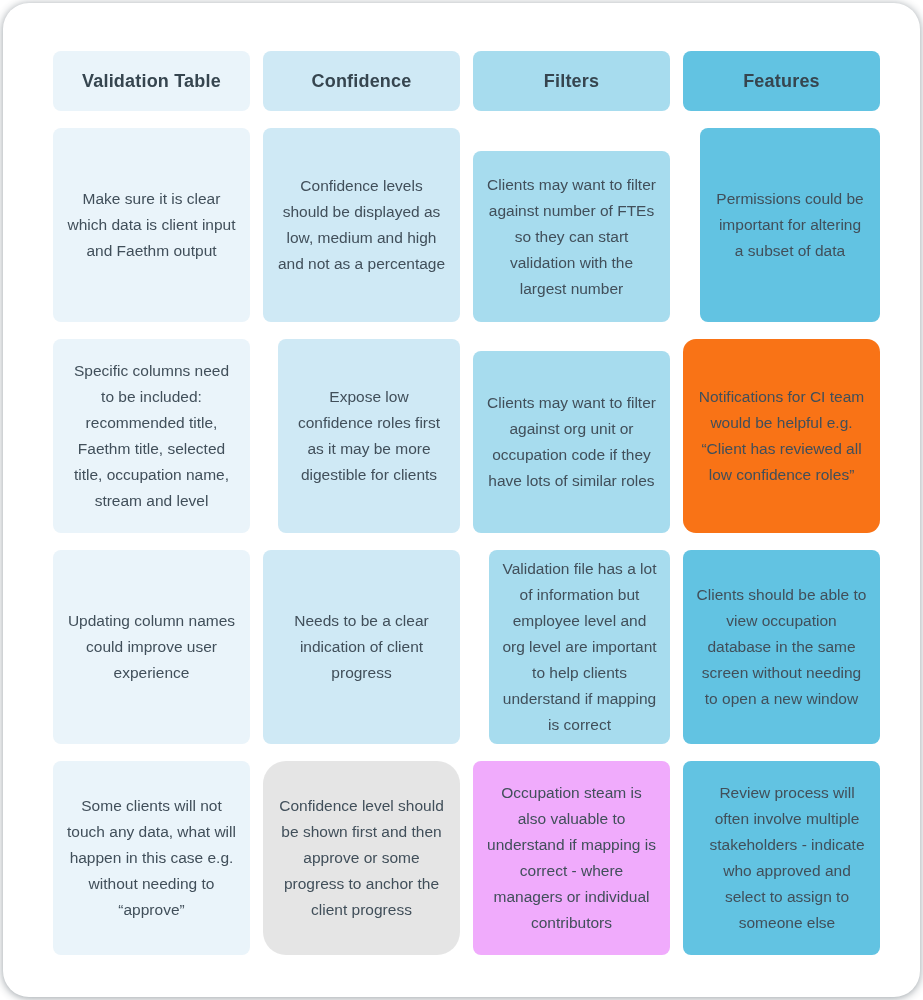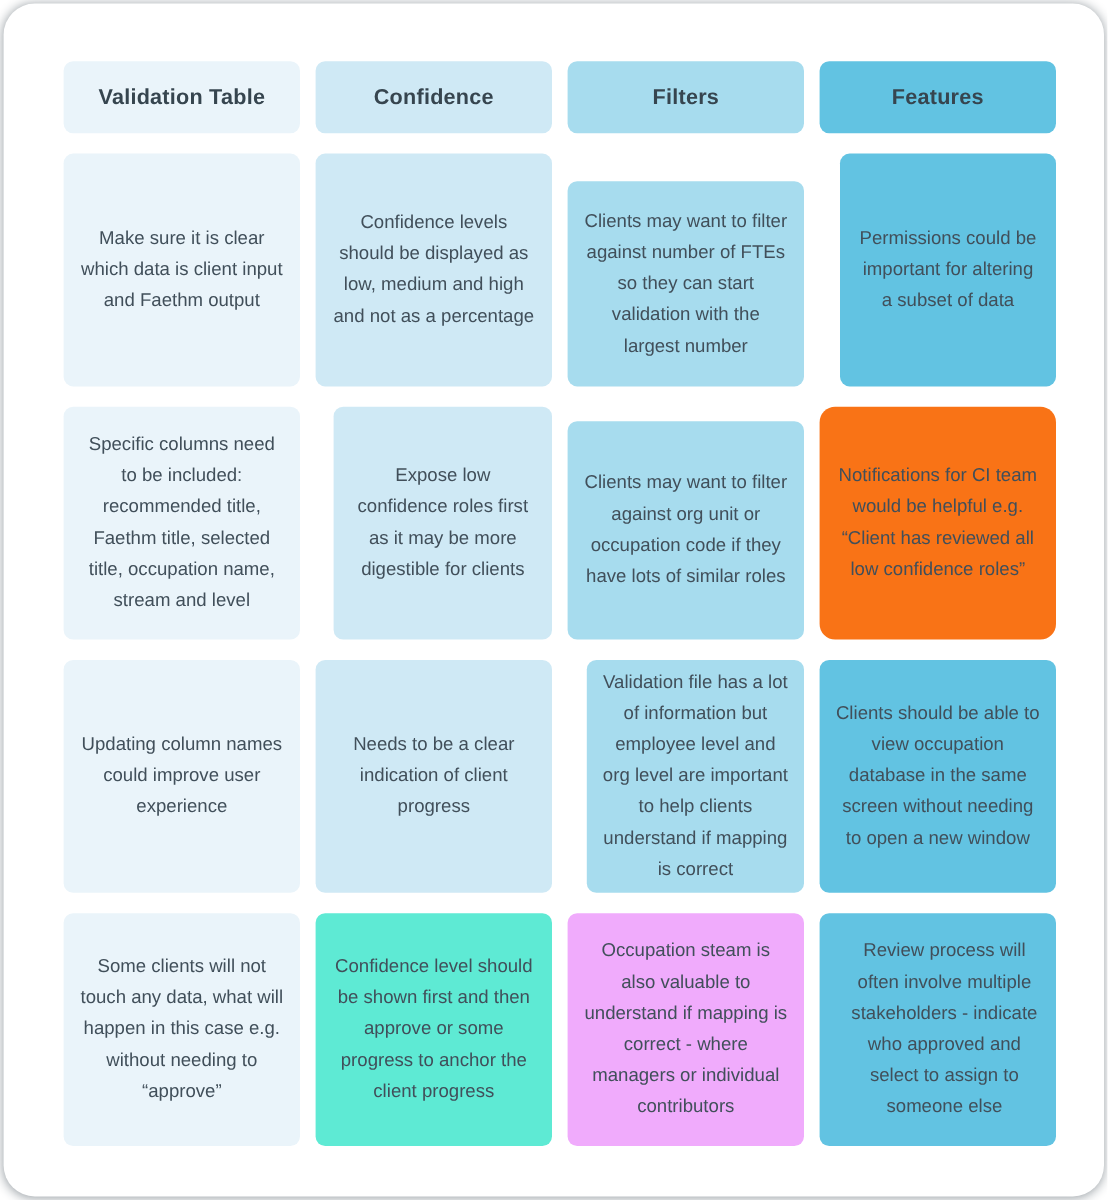--- a/index.html
+++ b/index.html
@@ -80,19 +80,19 @@
       <div class="cell" style="background: rgb(207, 233, 245); margin-left: 15px;">Expose low confidence roles first as it may be more digestible for clients</div>
       <div class="cell" style="background: rgb(167, 220, 238); margin-top: 12px;">Clients may want to filter against org unit or occupation code if they have lots of similar roles</div>
       <div class="cell" style="background: #f97316; border-radius: 13px;">Notifications for CI team would be helpful e.g. “Client has reviewed all low confidence roles”</div>
 
       <div class="cell" style="background: rgb(234, 244, 250);">Updating column names could improve user experience</div>
       <div class="cell" style="background: rgb(207, 233, 245);">Needs to be a clear indication of client progress</div>
       <div class="cell" style="background: rgb(167, 220, 238); margin-left: 16px;">Validation file has a lot of information but employee level and org level are important to help clients understand if mapping is correct</div>
       <div class="cell" style="background: rgb(98, 195, 226);">Clients should be able to view occupation database in the same screen without needing to open a new window</div>
 
       <div class="cell" style="background: rgb(234, 244, 250);">Some clients will not touch any data, what will happen in this case e.g. without needing to “approve”</div>
-      <div class="cell" style="background: #5eead4;">Confidence level should be shown first and then approve or some progress to anchor the client progress</div>
+      <div class="cell" style="background: #e5e5e5; border-radius: 23px;">Confidence level should be shown first and then approve or some progress to anchor the client progress</div>
       <div class="cell" style="background: #f0abfc;">Occupation steam is also valuable to understand if mapping is correct - where managers or individual contributors</div>
       <div class="cell" style="background: rgb(98, 195, 226); padding-left: 24px;">Review process will often involve multiple stakeholders - indicate who approved and select to assign to someone else</div>
 
     </div>
   </div>
 </div>
 
 </body></html>

